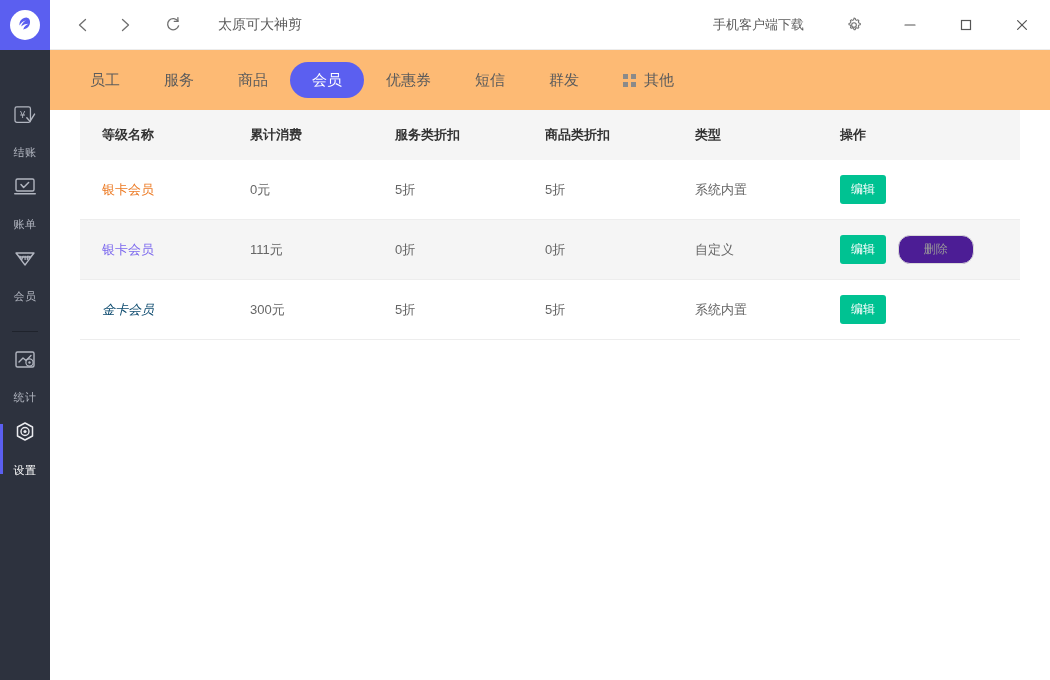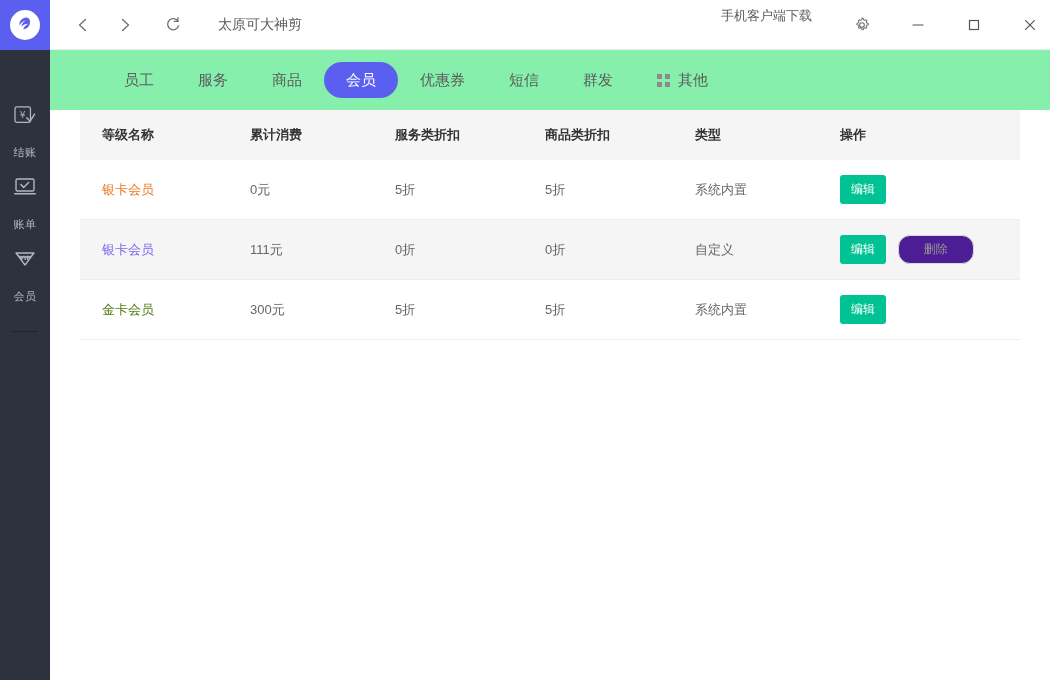--- a/index.html
+++ b/index.html
@@ -66,36 +66,36 @@
   .tb-btn {
     width: 34px; height: 34px; border-radius: 3px;
     display: flex; align-items: center; justify-content: center;
     cursor: pointer;
   }
   .win-title {
     margin-left: 28px;
     font-size: 14px; color: #5a5a5a;
   }
   .tb-right {
-    margin-left: auto; display: flex; 
-    padding-right: 0; gap: 16px;
+    margin-left: auto; display: flex; align-items: center;
+    padding-right: 8px; gap: 16px;
   }
   .mobile-dl { font-size: 13px; color: #5a5a5a; cursor: pointer; margin-right: 14px; }
   .win-btn {
     width: 40px; height: 36px;
     display: flex; align-items: center; justify-content: center;
     cursor: pointer; color: #555;
   }
 
   
   .tabbar {
     height: 60px; flex: 0 0 60px;
     display: flex; align-items: center;
-    padding-left: 52px;
-    background: #86efac;
+    padding-left: 18px;
+    background: #fdba74;
   }
   .tab {
     font-size: 15px; color: #5c5c5c;
     padding: 0 22px; height: 36px;
     display: flex; align-items: center; gap: 8px;
     border-radius: 18px;
     cursor: pointer; white-space: nowrap;
   }
   .tab.active { background: #5b5ff0; color: #ffffff; }
   .grid-ic { display: inline-block; width: 13px; height: 13px; position: relative; }
@@ -204,20 +204,45 @@
             <path d="M4 4 h18 l-9 12 z M4 4 l3.5 4 h11 L22 4" fill="none" stroke="#b2b6c0" stroke-width="1.3" stroke-linejoin="round"></path>
             <text x="13" y="10.5" font-size="6" fill="#b2b6c0" text-anchor="middle" font-family="DejaVu Sans" font-weight="bold">VIP</text>
           </svg>
         </span>
         <span class="lbl">会员</span>
       </div>
     </div>
 
     <div class="sidebar-divider"></div>
 
+    <div class="nav-group-2">
+
+      <div class="nav-item">
+        <span class="ic">
+          <svg width="22" height="20" viewBox="0 0 22 20">
+            <rect x="2" y="2" width="18" height="15" rx="1.5" fill="none" stroke="#b2b6c0" stroke-width="1.4"></rect>
+            <path d="M5 12 l4 -4 l3 2.5 l5 -5" fill="none" stroke="#b2b6c0" stroke-width="1.4" stroke-linecap="round" stroke-linejoin="round"></path>
+            <circle cx="15.5" cy="12.5" r="3.6" fill="#2d323e" stroke="#b2b6c0" stroke-width="1.2"></circle>
+            <circle cx="15.5" cy="12.5" r="1.2" fill="#b2b6c0"></circle>
+          </svg>
+        </span>
+        <span class="lbl">统计</span>
+      </div>
+
+      <div class="nav-item active">
+        <span class="ic">
+          <svg width="24" height="22" viewBox="0 0 24 22">
+            <path d="M12 2 L19.5 6 L19.5 15 L12 19 L4.5 15 L4.5 6 Z" fill="none" stroke="#e9eaee" stroke-width="1.5" stroke-linejoin="round"></path>
+            <circle cx="12" cy="10.5" r="4" fill="none" stroke="#e9eaee" stroke-width="1.4"></circle>
+            <circle cx="12" cy="10.5" r="1.6" fill="#e9eaee"></circle>
+          </svg>
+        </span>
+        <span class="lbl">设置</span>
+      </div>
+    </div>
   </div>
 
   <div class="main">
 
     <div class="titlebar">
       <div class="tb-nav">
         <div class="tb-btn">
           <svg width="16" height="16" viewBox="0 0 16 16">
             <path d="M10.5 2.5 L4.5 8 L10.5 13.5" fill="none" stroke="#6f6f6f" stroke-width="1.3" stroke-linecap="round" stroke-linejoin="round"></path>
           </svg>
@@ -344,21 +369,21 @@
               <td>0折</td>
               <td>自定义</td>
               <td>
                 <button class="btn-edit">编辑</button>
                 <button class="btn-del">删除</button>
               </td>
             </tr>
 
             <tr>
               <td>
-                <span class="lvl-name" style="color: #4d7c0f;">金卡会员</span>
+                <span class="lvl-name" style="color: #0c4a6e; font-style: italic;">金卡会员</span>
               </td>
               <td>300元</td>
               <td>5折</td>
               <td>5折</td>
               <td>系统内置</td>
               <td>
                 <button class="btn-edit">编辑</button>
               </td>
             </tr>
 

